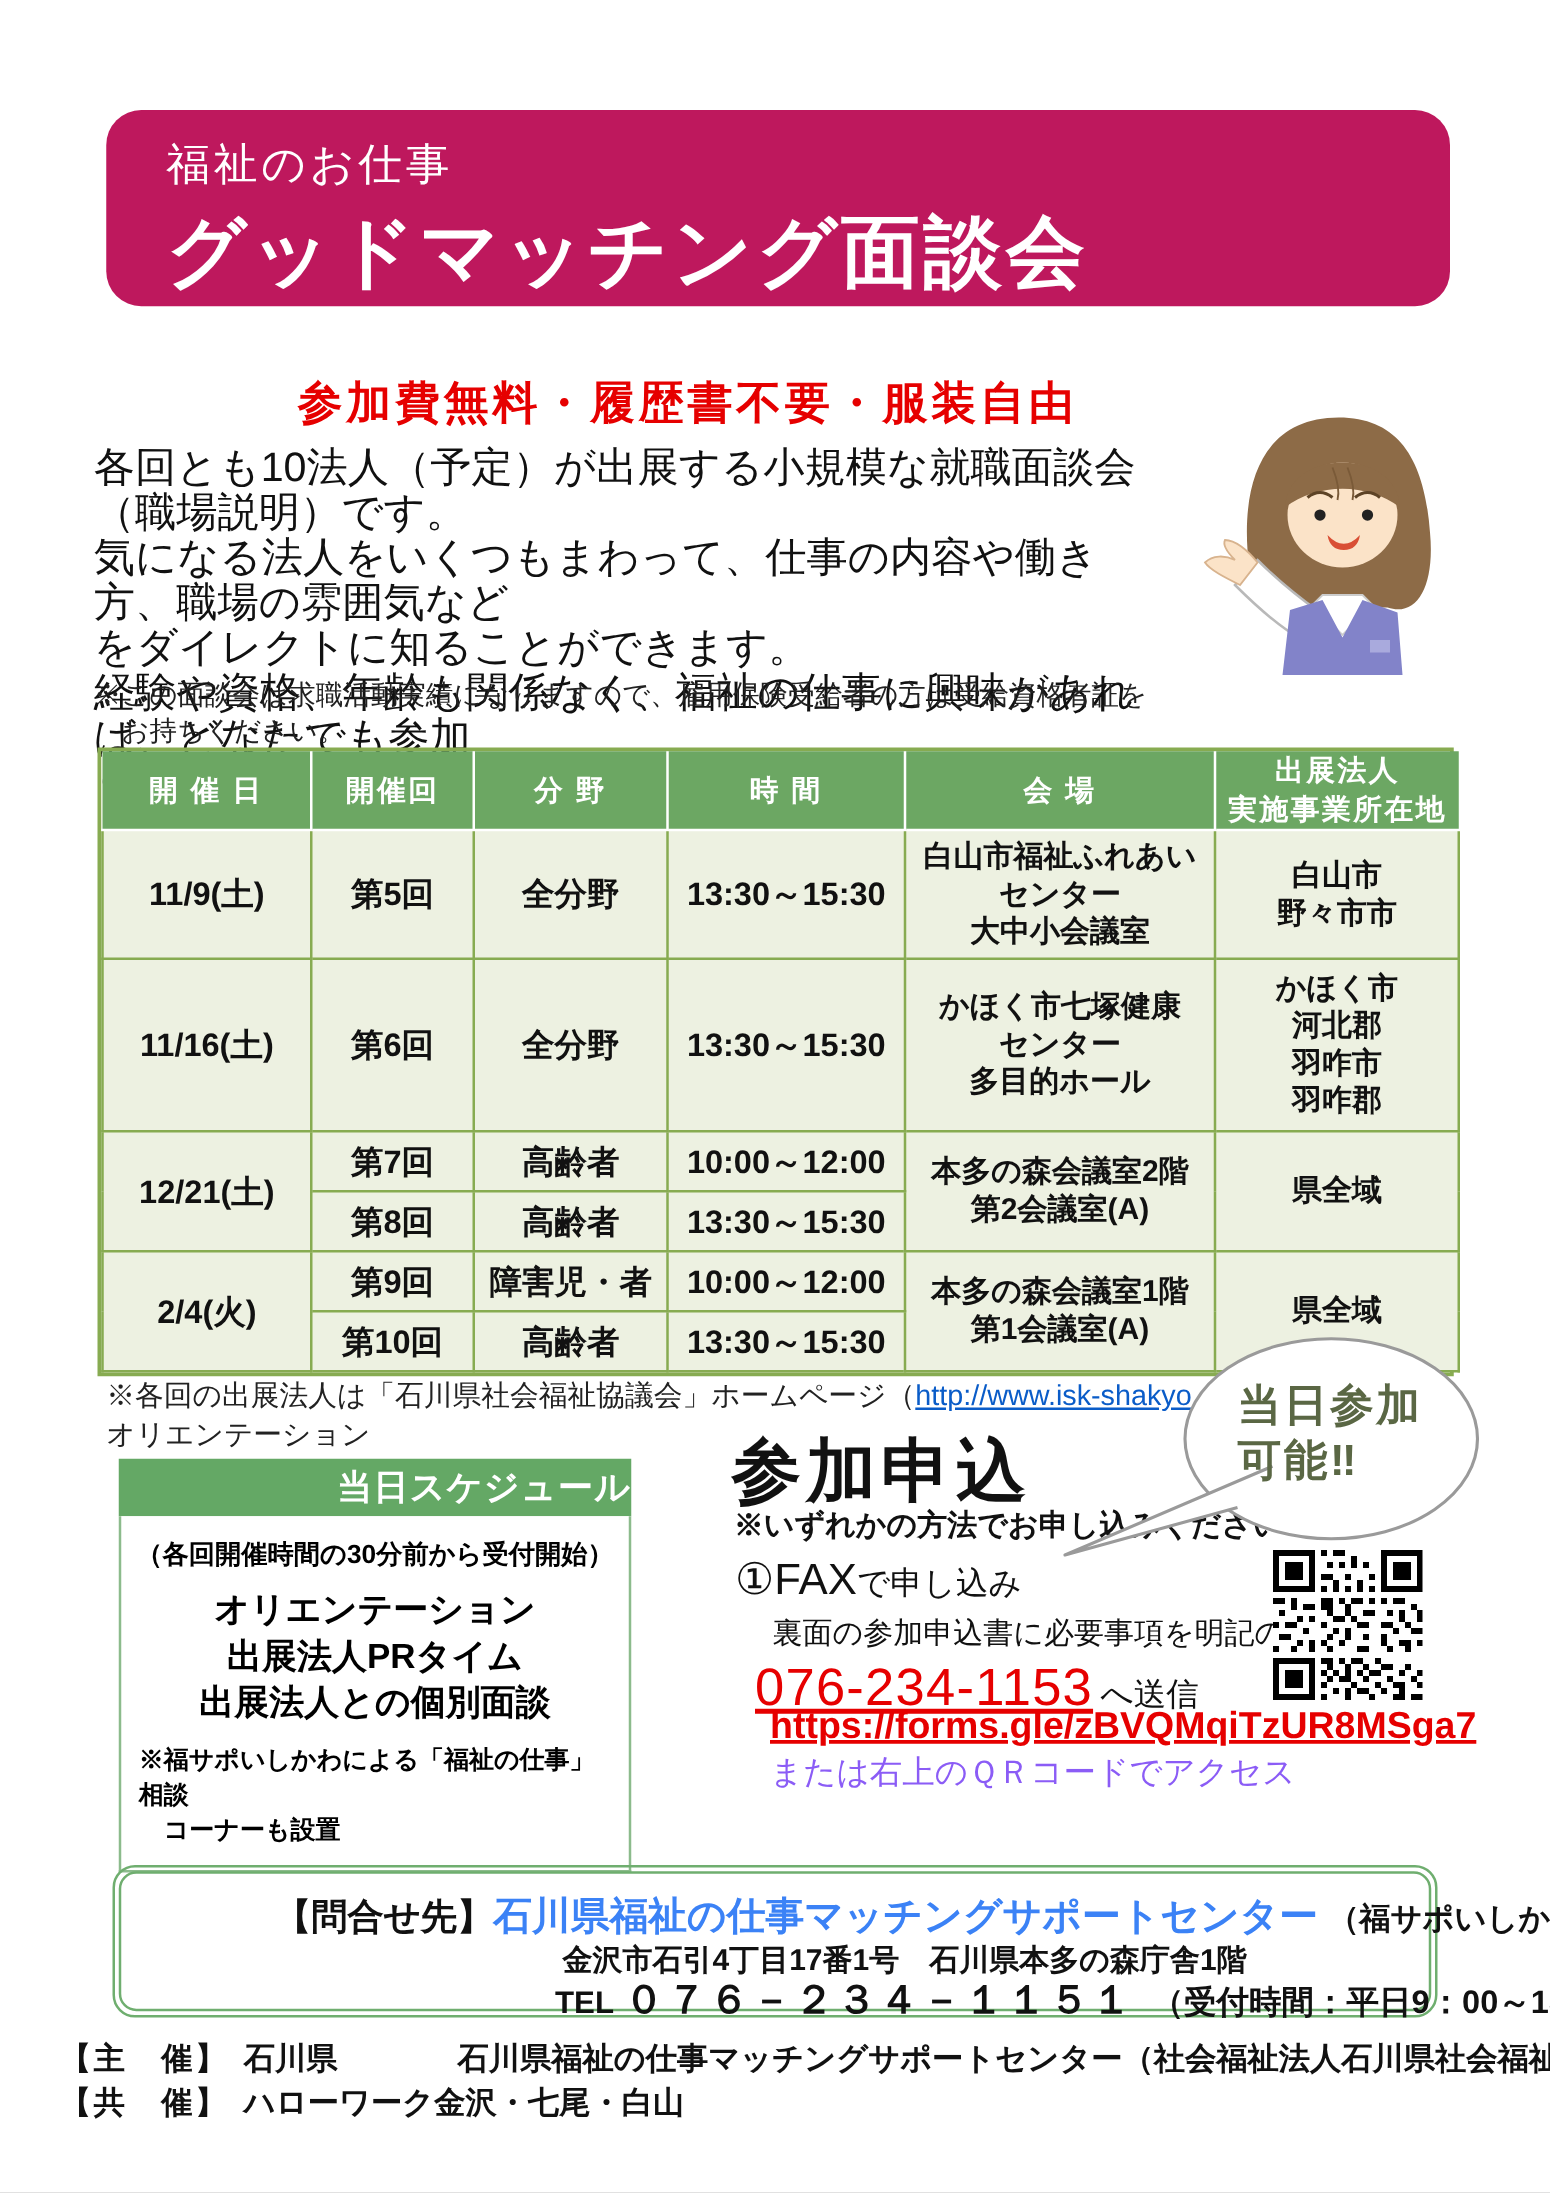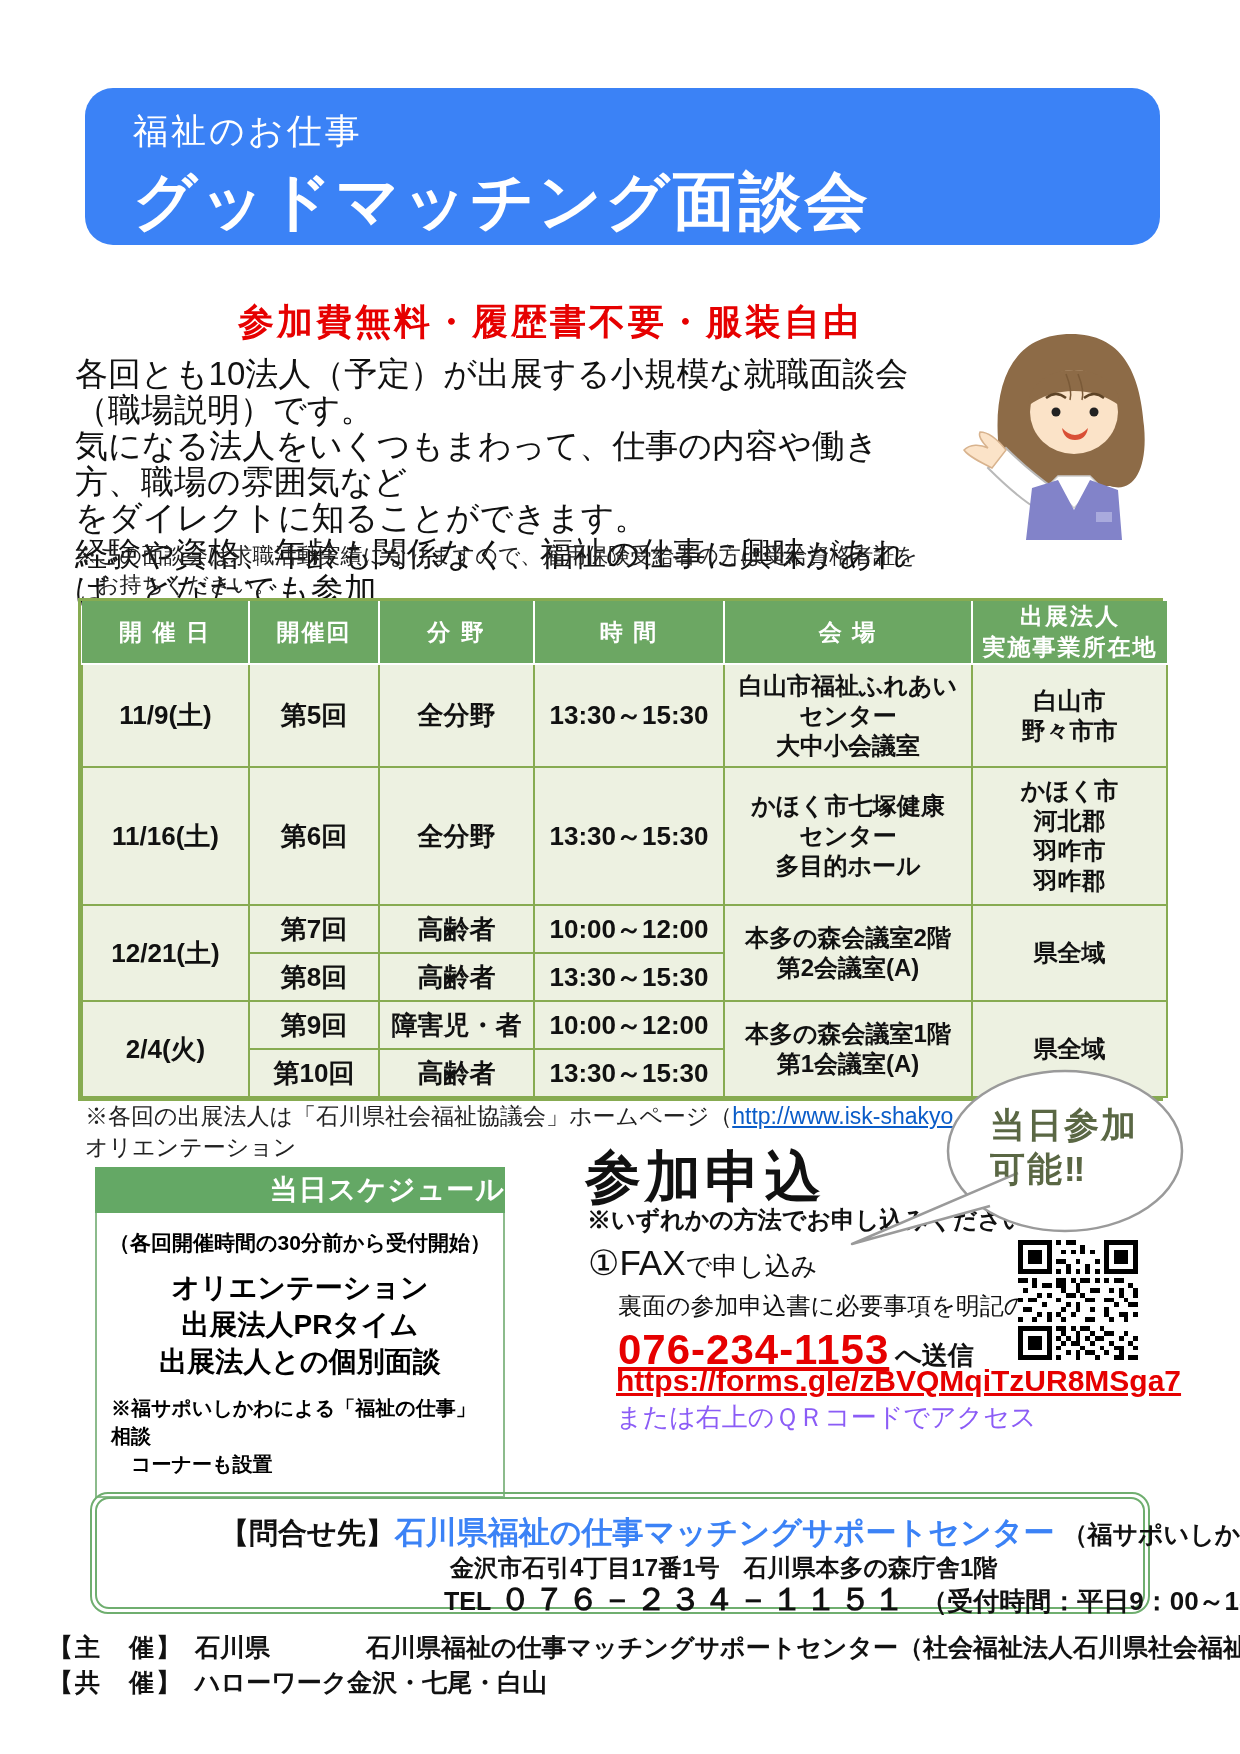--- a/index.html
+++ b/index.html
@@ -2,21 +2,21 @@
 <html><head>
 <meta charset="utf-8">
 <style>
   * { margin:0; padding:0; box-sizing:border-box; }
   body { background:#888; font-family:"Liberation Sans", sans-serif; }
   .page { position:relative; width:1240px; height:1754px; background:#ffffff; margin:0 auto; overflow:hidden; }
   .ml { white-space:pre-line; }
 
   
   .banner { position:absolute; left:85px; top:88px; width:1075px; height:157px;
-            background:#3b82f6; border-radius:28px; padding:20px 0 0 48px; }
+            background:#be185d; border-radius:28px; padding:20px 0 0 48px; }
   .banner-sub { color:#fff; font-size:35px; letter-spacing:3px; }
   .banner-title { color:#fff; font-size:63px; font-weight:bold; letter-spacing:3px; margin-top:4px; }
 
   
   .tagline { position:absolute; left:75px; top:298px; width:950px; text-align:center;
              color:#e60000; font-size:36px; font-weight:bold; letter-spacing:3px; }
 
   
   .intro { position:absolute; left:75px; top:356px; width:845px;
            font-size:33px; font-weight:normal; line-height:36px; color:#111; }
@@ -54,21 +54,21 @@
   .dsitems  { font-size:28px; font-weight:bold; text-align:center; line-height:37px; margin-top:12px; }
   .dsnote   { font-size:20px; font-weight:bold; text-align:left; line-height:28px; margin-top:14px; padding-left:6px; }
 
   
   .apptitle { position:absolute; left:585px; top:1140px; font-size:56px; font-weight:bold; letter-spacing:4px; color:#111; }
   .appsub   { position:absolute; left:587px; top:1204px; font-size:24px; font-weight:bold; color:#111; }
   .mbig   { font-size:35px; color:#111; }
   .msmall { font-size:26px; color:#111; }
   .faxblock { position:absolute; left:588px; top:1243px; }
   .minstr { font-size:24px; color:#111; margin:6px 0 4px 30px; }
-  .faxline { margin-left:30px;font-weight:bold; }
+  .faxline { margin-left:16px; }
   .faxnum { font-size:42px; color:#e60000; text-decoration:underline; letter-spacing:1px; cursor:pointer; }
   .faxsuf { font-size:26px; color:#111; margin-left:6px; }
   .onlineblock { position:absolute; left:588px; top:1360px; }
   .formurl { display:inline-block; margin:4px 0 2px 28px; font-size:30px; font-weight:bold;
              color:#e60000; text-decoration:underline; cursor:pointer; }
   .minstr2 { font-size:26px; color:#8b5cf6; margin-left:28px; }
 
   
   .bubble-svg { position:absolute; left:840px; top:1058px; width:360px; height:200px; }
   .bubble-text { position:absolute; left:990px; top:1103px; font-size:35px; font-weight:bold;

